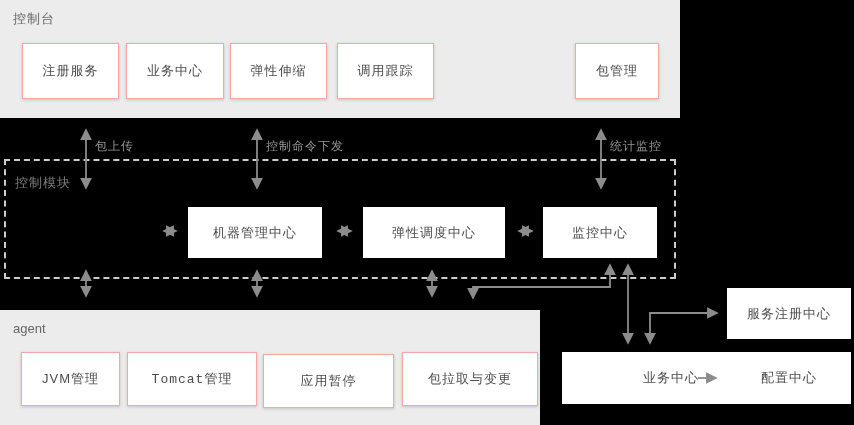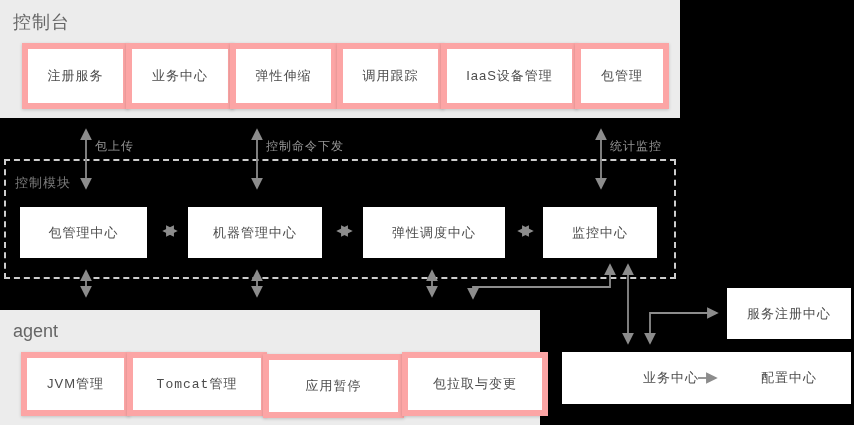--- a/index.html
+++ b/index.html
@@ -2,27 +2,27 @@
 <html><head>
 <meta charset="utf-8">
 <style>
   html,body{margin:0;padding:0;background:#000;}
   #canvas{
     position:relative;width:854px;height:425px;background:#000000;
     font-family:"Liberation Sans","DejaVu Sans",sans-serif;overflow:hidden;
   }
   .panel{position:absolute;background:#ececec;}
   .panel-title{
-    position:absolute;font-size:18px;color:#666;letter-spacing:1px;
+    position:absolute;font-size:13px;color:#666;letter-spacing:1px;
   }
   .node{
     position:absolute;background:#ffffff;display:flex;align-items:center;justify-content:center;
     font-size:13px;color:#4c4c4c;letter-spacing:1px;text-align:center;
   }
-  .node.on-panel{border:6px solid #fca5a5;box-shadow:0 1px 3px rgba(0,0,0,0.18);}
+  .node.on-panel{border:1px solid #fca5a5;box-shadow:0 1px 3px rgba(0,0,0,0.18);}
   .node.on-dark{border:none;}
   .dashed-box{
     position:absolute;left:4px;top:159px;width:668px;height:116px;
     border:2px dashed #cdcdcd;background:transparent;
   }
   .dashed-title{position:absolute;left:9px;top:13px;font-size:13px;color:#7d7d7d;letter-spacing:1px;}
   .flow-label{
     position:absolute;font-size:12px;color:#969696;letter-spacing:1px;white-space:nowrap;
   }
   #arrows{position:absolute;left:0;top:0;width:854px;height:425px;pointer-events:none;}
@@ -32,31 +32,29 @@
 
 <div id="canvas">
 
   <div class="panel" style="left:0;top:0;width:680px;height:118px;">
     <div class="panel-title" style="left:13px;top:10px;">控制台</div>
   </div>
   <div class="node on-panel" style="left:22px;top:43px;width:95px;height:54px;">注册服务</div>
   <div class="node on-panel" style="left:126px;top:43px;width:96px;height:54px;">业务中心</div>
   <div class="node on-panel" style="left:230px;top:43px;width:95px;height:54px;">弹性伸缩</div>
   <div class="node on-panel" style="left:337px;top:43px;width:95px;height:54px;">调用跟踪</div>
-  <div class="node on-panel" style="left:441px;top:43px;width:125px;height:54px;">IaaS设备管理</div>
   <div class="node on-panel" style="left:575px;top:43px;width:82px;height:54px;">包管理</div>
 
   <div class="flow-label" style="left:95px;top:138px;">包上传</div>
   <div class="flow-label" style="left:266px;top:138px;">控制命令下发</div>
   <div class="flow-label" style="left:610px;top:138px;">统计监控</div>
 
   <div class="dashed-box">
     <div class="dashed-title">控制模块</div>
   </div>
-  <div class="node on-dark" style="left:20px;top:207px;width:127px;height:51px;">包管理中心</div>
   <div class="node on-dark" style="left:188px;top:207px;width:134px;height:51px;">机器管理中心</div>
   <div class="node on-dark" style="left:363px;top:207px;width:142px;height:51px;">弹性调度中心</div>
   <div class="node on-dark" style="left:543px;top:207px;width:114px;height:51px;">监控中心</div>
 
   <div class="panel" style="left:0;top:310px;width:540px;height:115px;">
     <div class="panel-title" style="left:13px;top:11px;letter-spacing:0;">agent</div>
   </div>
   <div class="node on-panel" style="left:21px;top:352px;width:97px;height:52px;">JVM管理</div>
   <div class="node on-panel" style="left:127px;top:352px;width:128px;height:52px;font-family:Liberation Mono, monospace;">Tomcat管理</div>
   <div class="node on-panel" style="left:263px;top:354px;width:129px;height:52px;">应用暂停</div>

